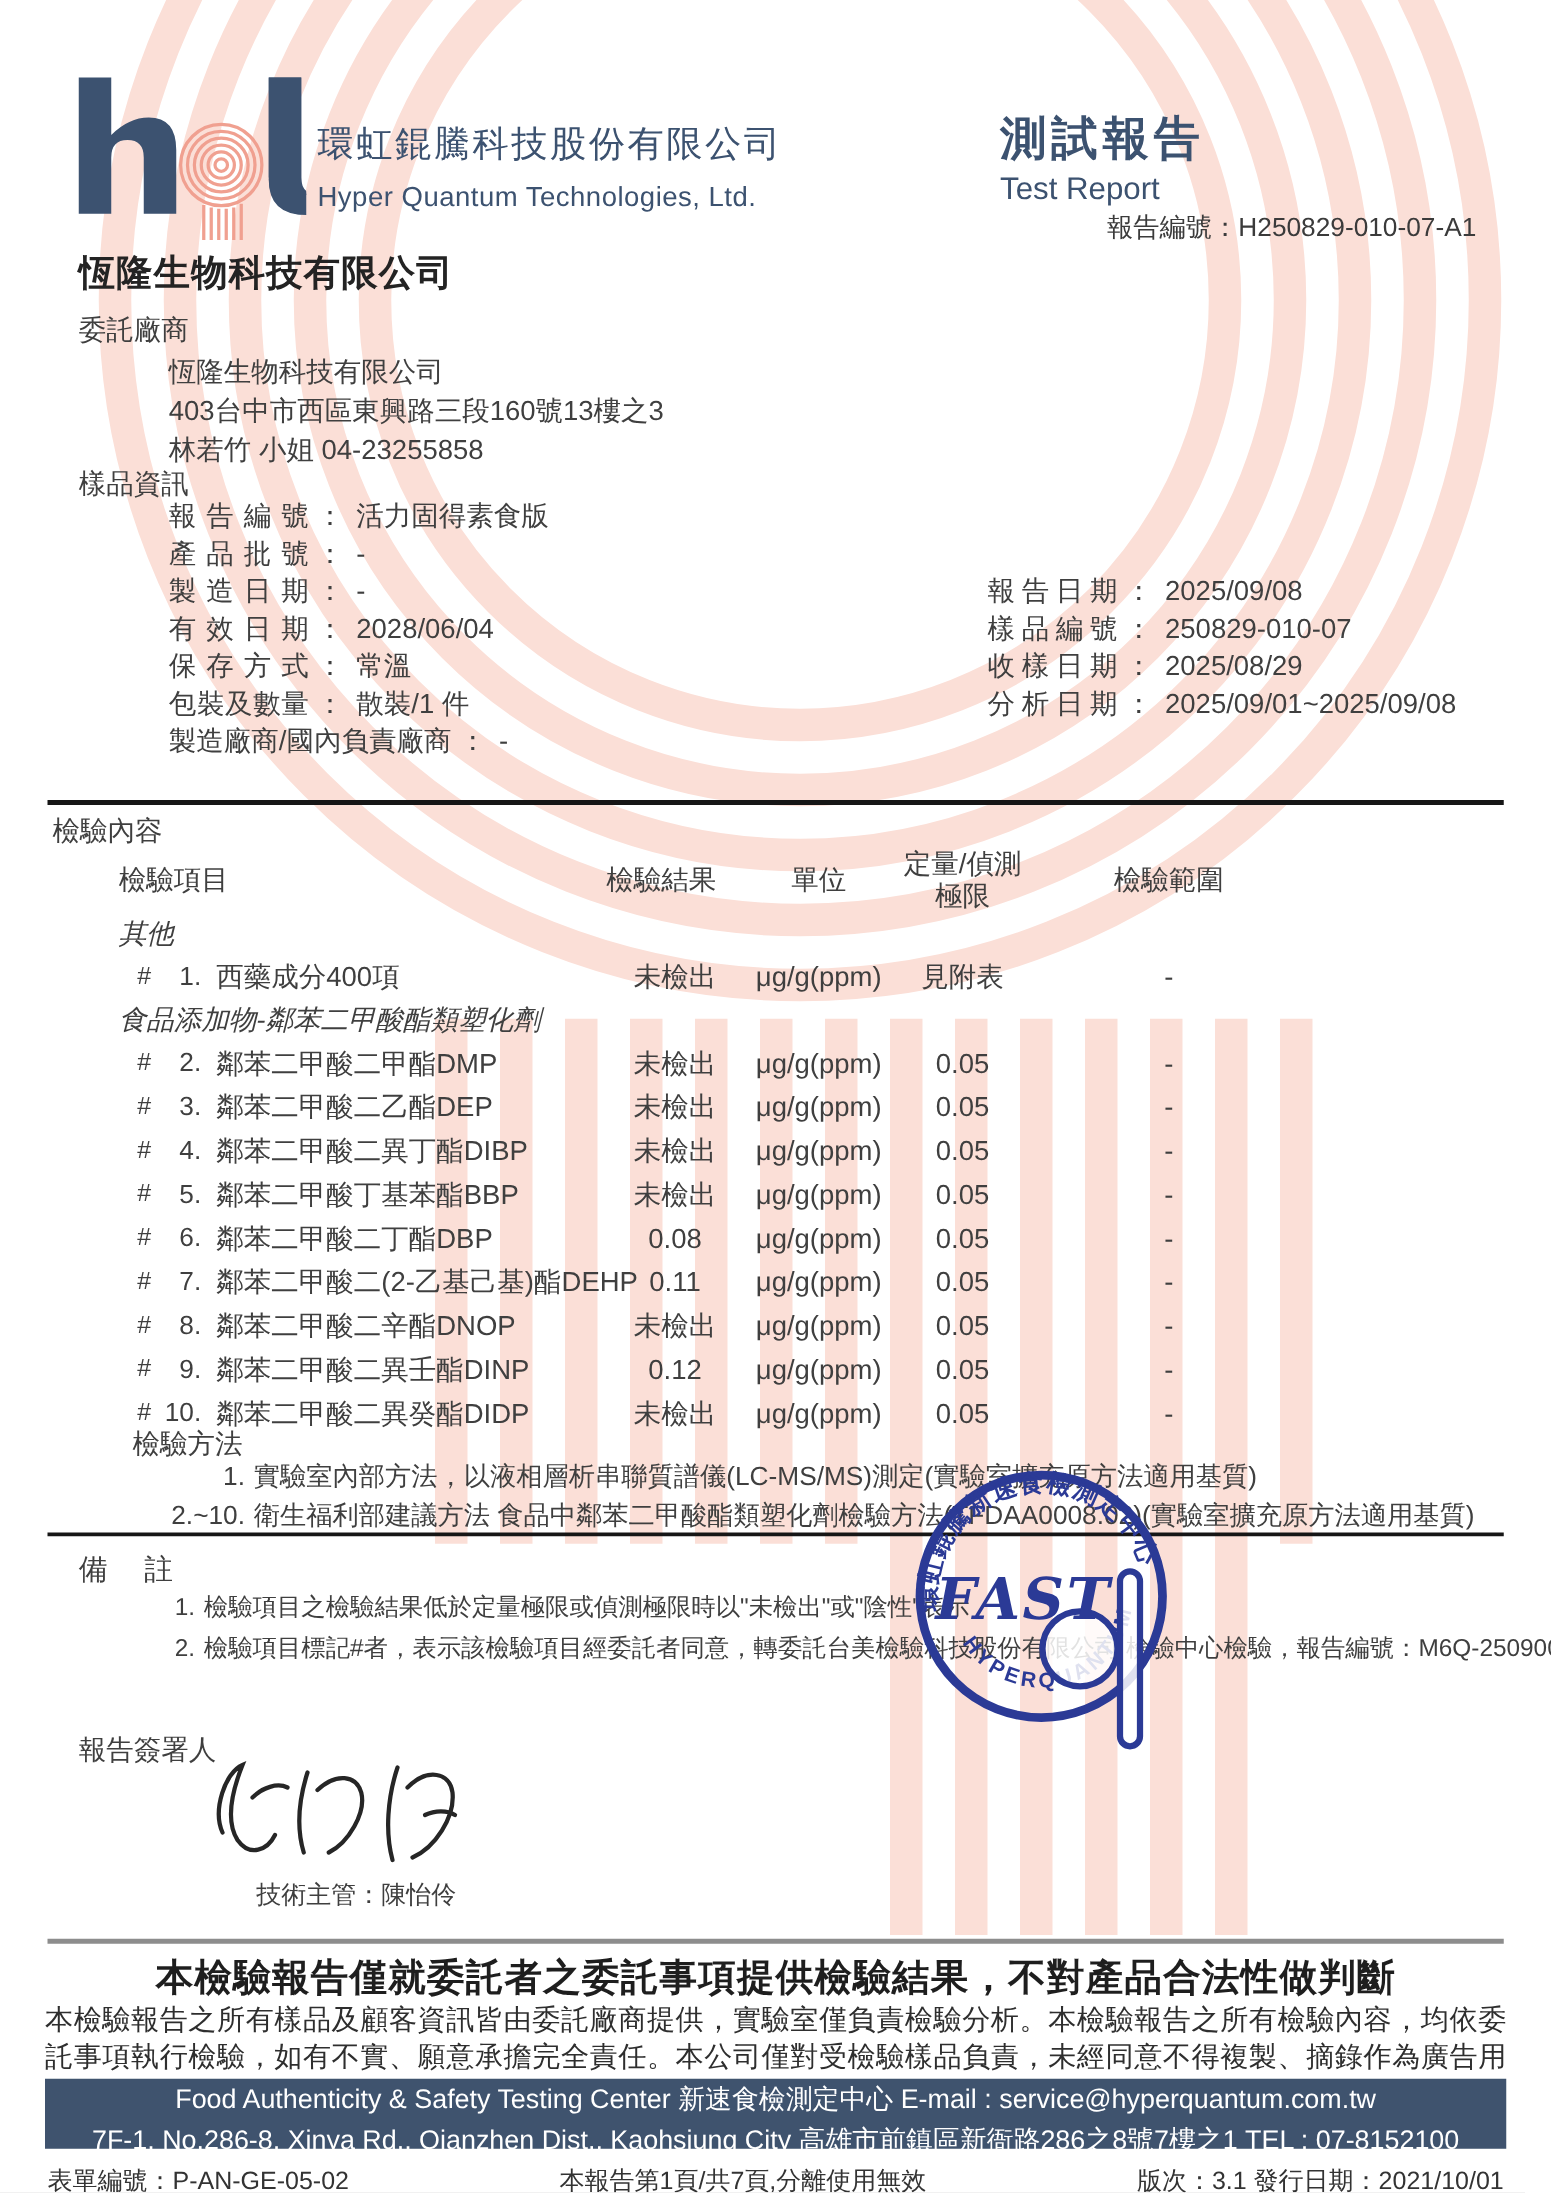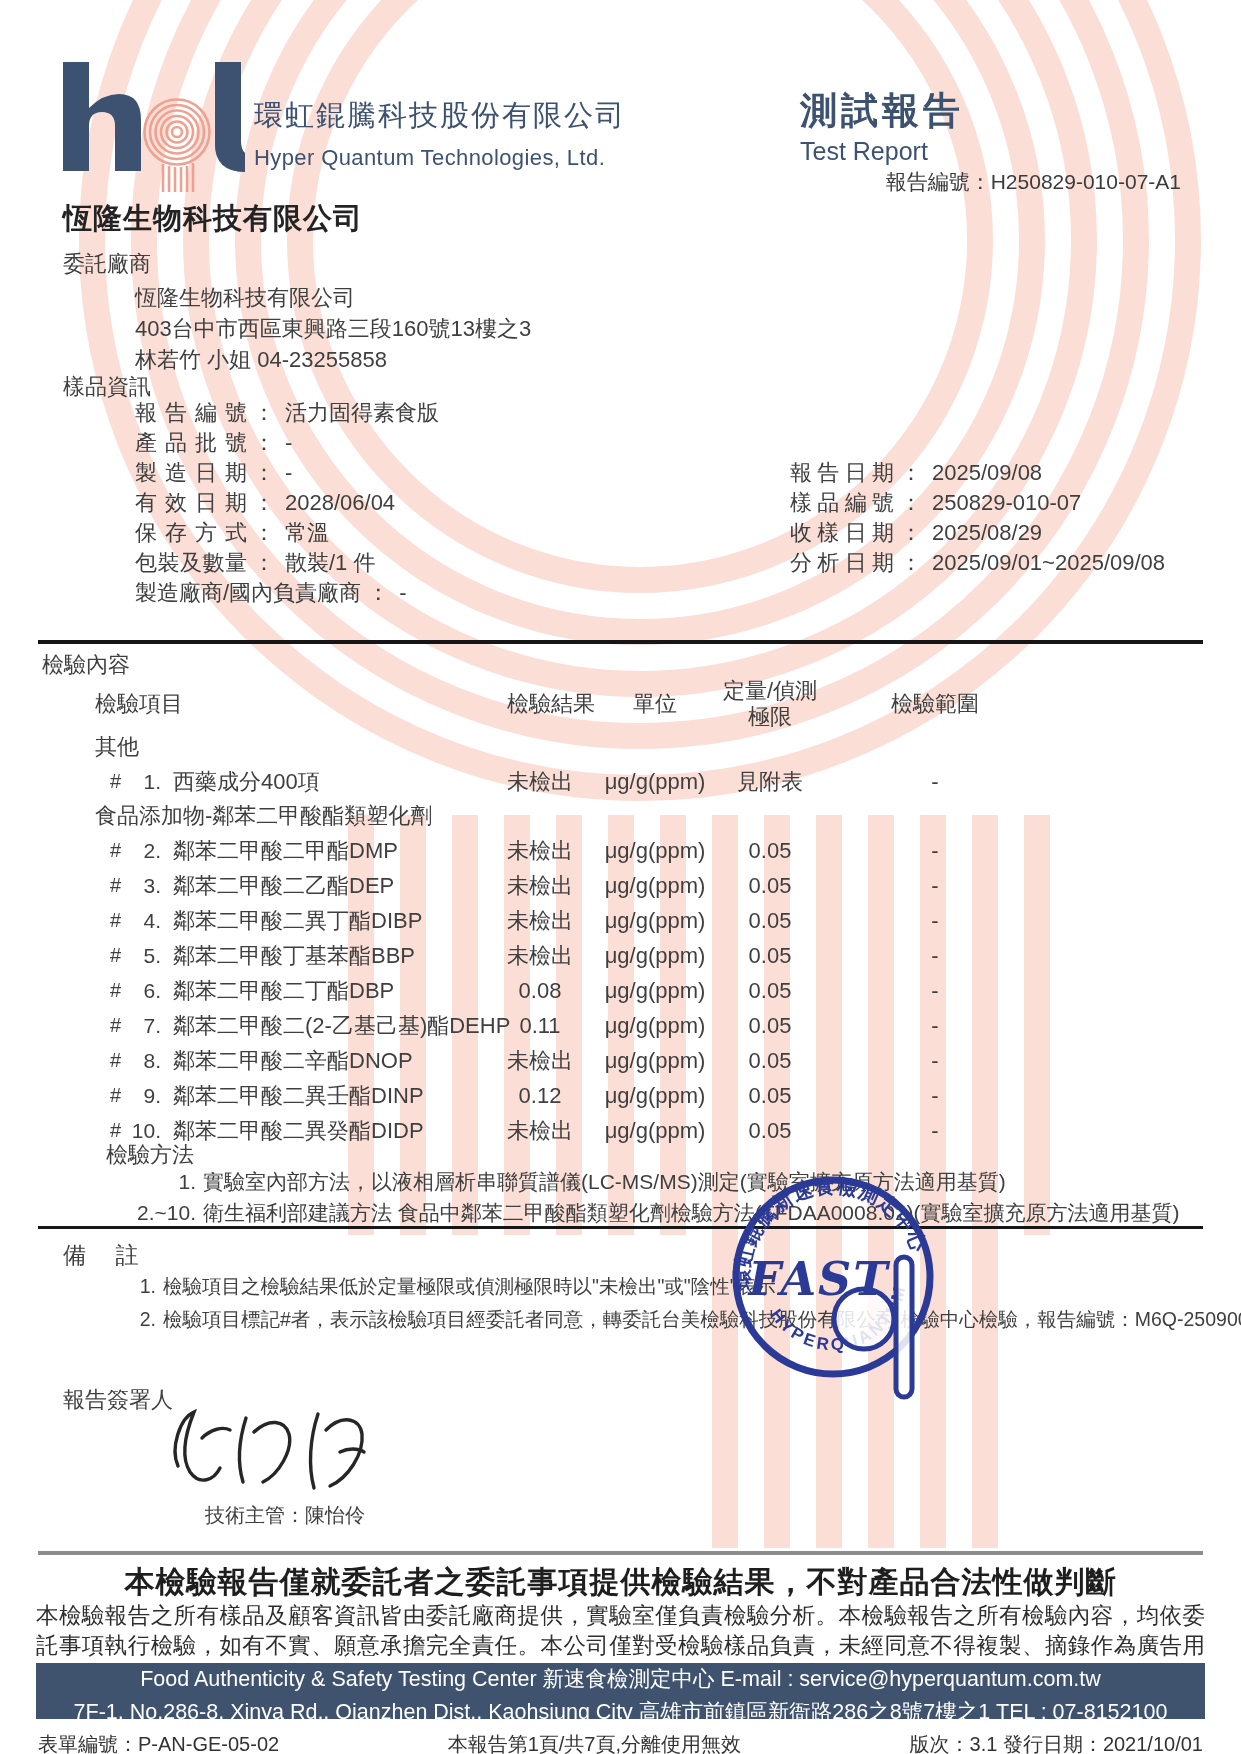--- a/index.html
+++ b/index.html
@@ -31,25 +31,25 @@
 
   .hr1{left:38px;top:640px;width:1165px;height:4px;background:#161616;}
   .content-sec{left:42px;top:650px;font-size:22px;}
   .hr2{left:38px;top:1226px;width:1165px;height:3px;background:#161616;}
   .hr3{left:38px;top:1551px;width:1165px;height:4px;background:#8d8d8d;}
 
   .table{left:63px;top:678px;width:1115px;font-size:22px;}
   .t-hr,.t-row{display:grid;grid-template-columns:58px 44px 320px 110px 120px 110px 220px;align-items:center;}
   .t-hr{min-height:52px;}
   .th-item{grid-column:1/4;padding-left:32px;}
-  .th-result{grid-column:4;text-align:right;}
+  .th-result{grid-column:4;text-align:left;}
   .th-unit{grid-column:5;text-align:center;}
   .th-limit{grid-column:6;text-align:center;white-space:pre-line;line-height:26px;}
   .th-range{grid-column:7;text-align:center;}
-  .t-group{height:34px;display:flex;align-items:center;padding-left:32px;}
+  .t-group{height:34px;display:flex;align-items:center;padding-left:32px;font-style:italic;}
   .t-row{height:35px;}
   .c-hash{text-align:right;font-size:20px;}
   .c-no{text-align:right;padding-right:4px;font-size:21px;}
   .c-item{padding-left:8px;white-space:nowrap;}
   .c-result,.c-unit,.c-limit,.c-range{text-align:center;}
 
   .methods-sec{left:63px;top:1140px;font-size:22px;margin-left:43px;}
   .methods{left:63px;top:1166px;font-size:21px;line-height:31px;white-space:nowrap;}
   .m-row{display:grid;grid-template-columns:140px auto;}
   .m-no{text-align:right;padding-right:7px;}

